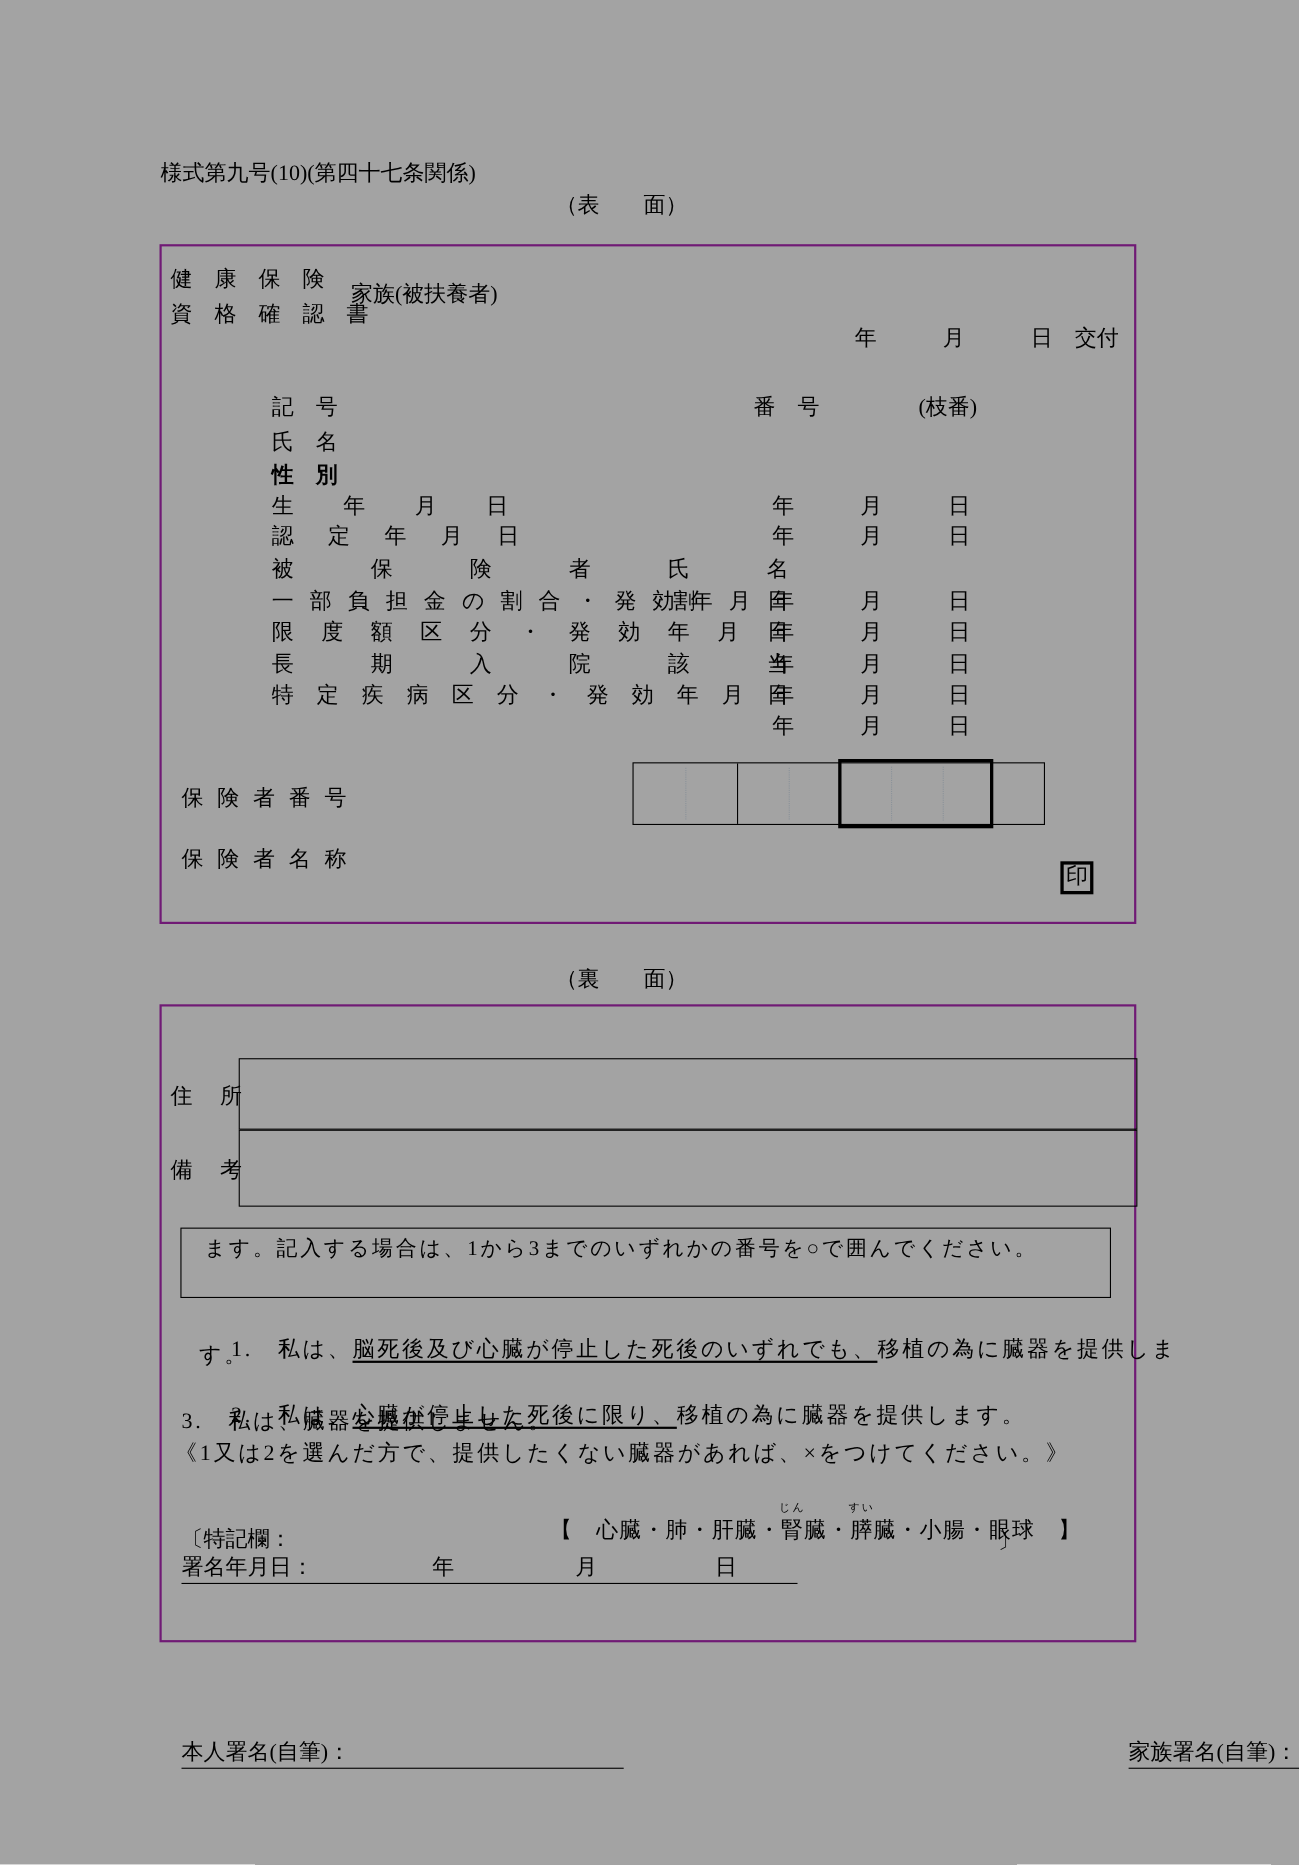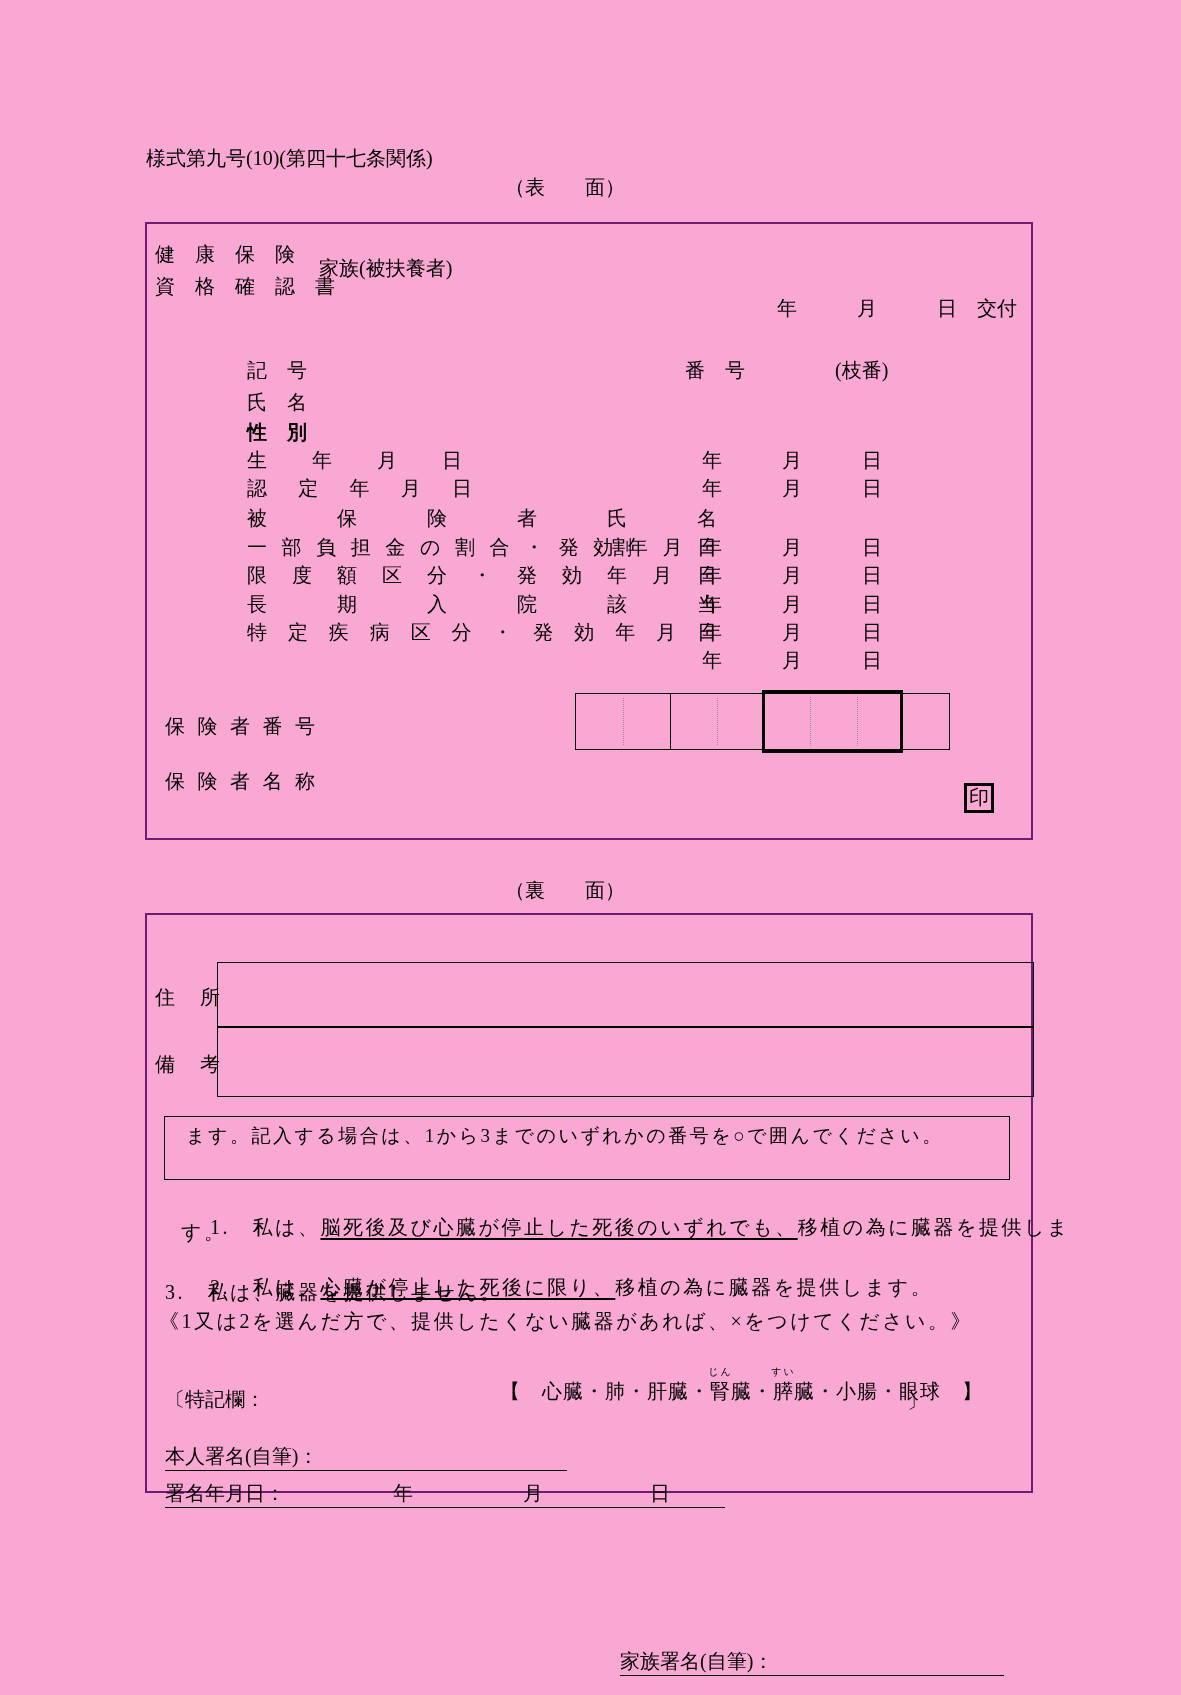--- a/index.html
+++ b/index.html
@@ -1,16 +1,16 @@
 <!DOCTYPE html>
 <html><head>
 <meta charset="utf-8">
 <style>
   html,body{margin:0;padding:0;background:#fff;}
-  .page{position:relative;width:1181px;height:1695px;background:#f9a8d4;
+  .page{position:relative;width:1181px;height:1695px;background:#a3a3a3;
         font-family:"Liberation Serif","DejaVu Serif",serif;color:#000;overflow:hidden;}
   .page *{box-sizing:border-box;}
   .abs{position:absolute;}
   .t{white-space:pre;font-size:20px;line-height:1.2;}
   .box{position:absolute;border:2px solid #701a75;background:transparent;}
   .innerbox{position:absolute;border:1px solid #000;background:transparent;}
   .jlabel{display:inline-block;text-align:justify;text-align-last:justify;
           font-size:20px;line-height:1.2;vertical-align:top;}
   .item{font-size:20px;letter-spacing:2.5px;white-space:pre;line-height:1.25;}
   .u{text-decoration:underline;text-underline-offset:4px;}
@@ -152,28 +152,28 @@
     
     <div class="abs t" style="left:317px;top:440px;letter-spacing:1px;">
       <span>【　心臓・肺・肝臓・</span><span class="rb"><span class="rt">じん</span><span>腎</span></span><span>臓・</span><span class="rb"><span class="rt">すい</span><span>膵</span></span><span>臓・小腸・眼球　】</span>
     </div>
 
     
     <span class="abs t" style="left:18px;top:472px;">〔特記欄：</span>
     <span class="abs t" style="left:760px;top:474px;">〕</span>
 
     
-    <span class="sigline abs" style="left:18px;top:529px;width:402px;">
-      <span class="abs t" style="left:0;top:0;">本人署名(自筆)：</span>
-    </span>
-
-    
     <span class="sigline abs" style="left:18px;top:498px;width:560px;">
       <span class="abs t" style="left:0;top:0;">署名年月日：</span>
       <span class="abs t" style="left:228px;top:0;">年</span>
       <span class="abs t" style="left:358px;top:0;">月</span>
       <span class="abs t" style="left:485px;top:0;">日</span>
+    </span>
+
+    
+    <span class="sigline abs" style="left:18px;top:529px;width:402px;">
+      <span class="abs t" style="left:0;top:0;">本人署名(自筆)：</span>
     </span>
     <span class="sigline abs" style="left:473px;top:529px;width:384px;">
       <span class="abs t" style="left:0;top:0;">家族署名(自筆)：</span>
     </span>
   </div>
 </div>
 
 </body></html>

